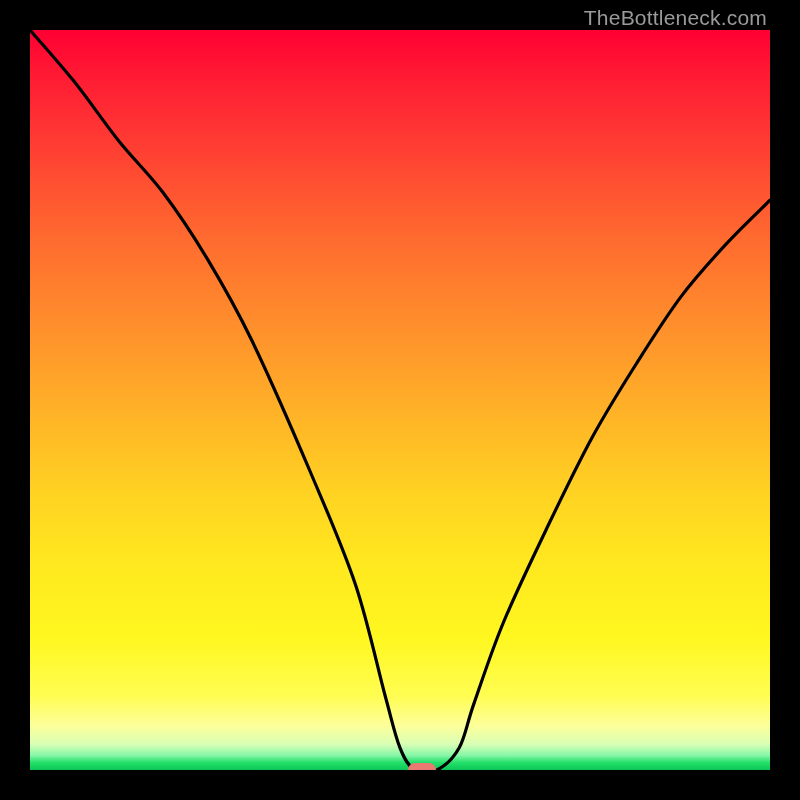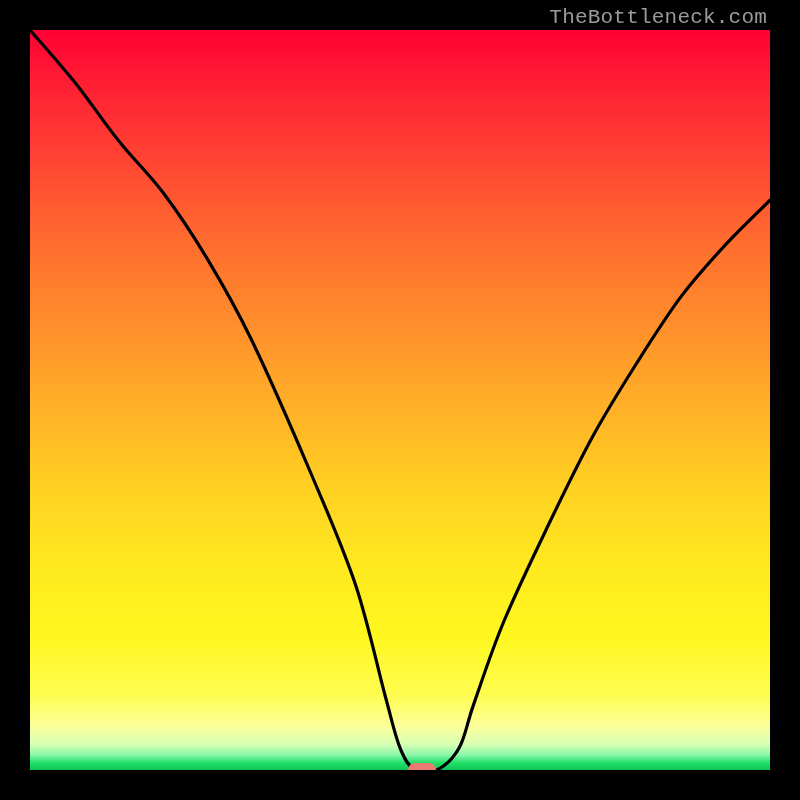--- a/index.html
+++ b/index.html
@@ -9,21 +9,20 @@
     height: 800px;
     overflow: hidden;
     background: #000;
     font-family: Arial, Helvetica, sans-serif;
   }
   .frame {
     position: relative;
     width: 800px;
     height: 800px;
     background: #000;
-    font-family: Liberation Mono, monospace;
   }
   .plot-area {
     position: absolute;
     left: 30px;
     top: 30px;
     width: 740px;
     height: 740px;
     overflow: hidden;
   }
   .gradient {

